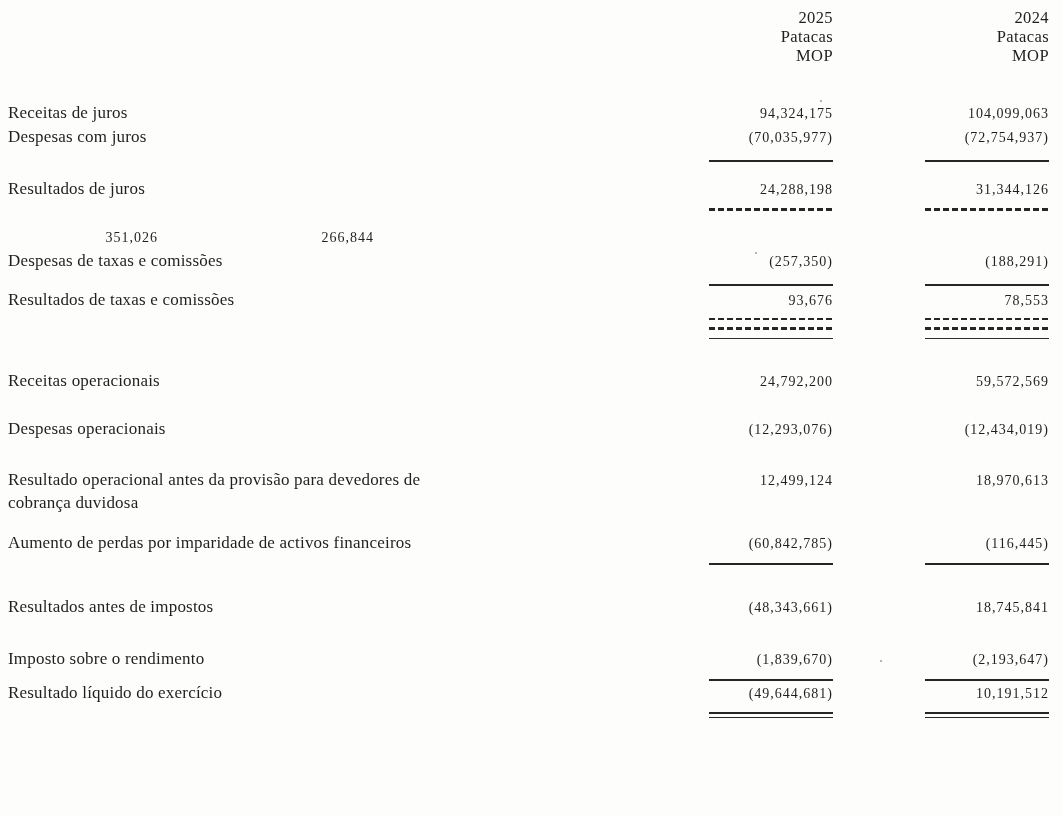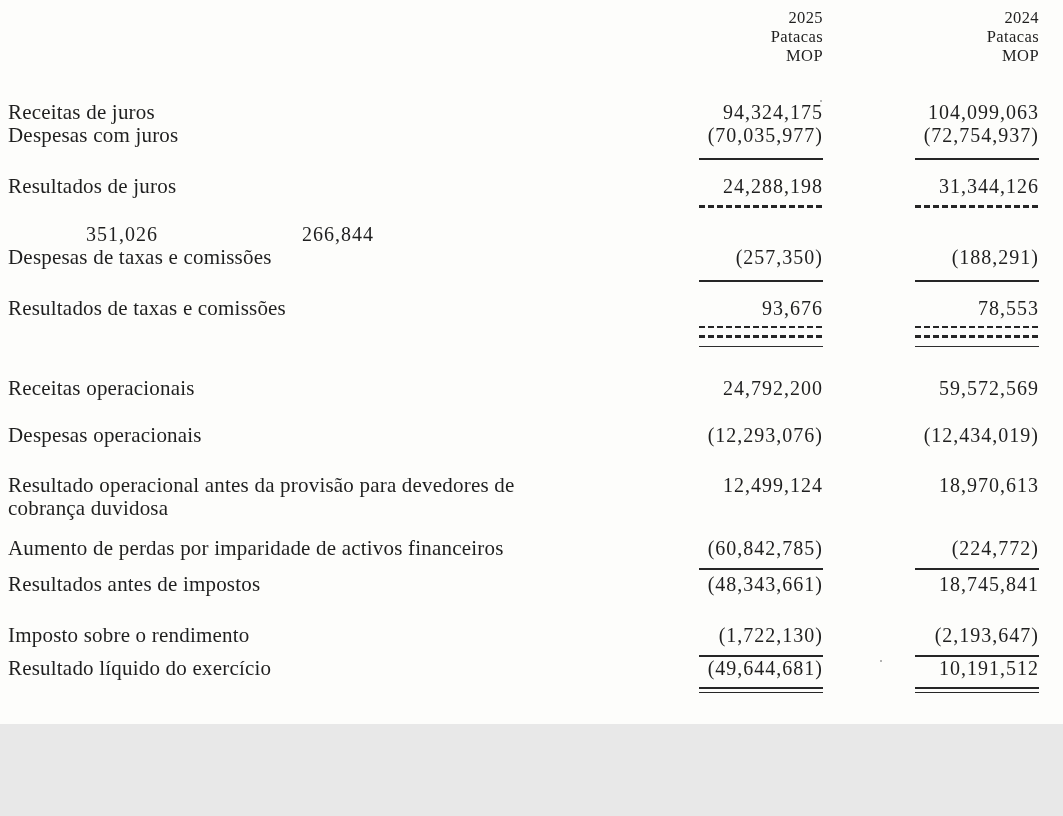--- a/index.html
+++ b/index.html
@@ -1,39 +1,39 @@
 <!DOCTYPE html>
 <html><head>
 <meta charset="utf-8">
 <style>
   * { margin:0; padding:0; box-sizing:border-box; }
   html,body { background:#e8e8e8; }
   body { font-family:"Liberation Serif","DejaVu Serif",serif; }
   .page {
     position:relative;
-    width:1063px; height:724px;
+    width:1063px; height:816px;
     margin:0 auto;
     background:#fdfdfb;
     color:#1f1f1f;
-    padding:8px 24px 0 8px;
+    padding:8px 14px 0 8px;
     overflow:hidden;
   }
   .row { display:flex; align-items:baseline; }
   .row.bottom-align { }
   .lbl {
     flex:1;
-    font-size:21px;
+    font-size:17px;
     line-height:23px;
     letter-spacing:0.2px;
     white-space:pre-line;
   }
   .num {
     width:150px;
     text-align:right;
-    font-size:20px;
+    font-size:14px;
     line-height:23px;
     letter-spacing:1px;
     font-variant-numeric:oldstyle-nums;
   }
   .num.c2 { width:216px; }
   
   .hdr .num { letter-spacing:0.4px; font-size:16.5px; }
   .hdr .num div { line-height:19px; }
   
   .rule { width:124px; margin-left:auto; }
@@ -130,21 +130,21 @@
   <div class="row" style="margin-top:11px">
     <div class="lbl"></div>
     <div class="num c1">
         <div class="rule solid"></div>
       </div>
     <div class="num c2">
         <div class="rule solid"></div>
       </div>
   </div>
 
-  <div class="row" style="margin-top:15px">
+  <div class="row" style="margin-top:2px">
     <div class="lbl">Resultados de taxas e comissões</div>
     <div class="num c1">93,676</div>
     <div class="num c2">78,553</div>
   </div>
 
   <div class="row" style="margin-top:6px">
     <div class="lbl"></div>
     <div class="num c1">
         <div class="rule dashed"></div>
       </div>
@@ -179,42 +179,42 @@
   <div class="row bottom-align" style="margin-top:27px">
     <div class="lbl">Resultado operacional antes da provisão para devedores de
 cobrança duvidosa</div>
     <div class="num c1">12,499,124</div>
     <div class="num c2">18,970,613</div>
   </div>
 
   <div class="row" style="margin-top:17px">
     <div class="lbl">Aumento de perdas por imparidade de activos financeiros</div>
     <div class="num c1">(60,842,785)</div>
-    <div class="num c2">(224,772)</div>
+    <div class="num c2">(116,445)</div>
   </div>
 
   <div class="row" style="margin-top:8px">
     <div class="lbl"></div>
     <div class="num c1">
         <div class="rule solid"></div>
       </div>
     <div class="num c2">
         <div class="rule solid"></div>
       </div>
   </div>
 
-  <div class="row" style="margin-top:3px">
+  <div class="row" style="margin-top:30px">
     <div class="lbl">Resultados antes de impostos</div>
     <div class="num c1">(48,343,661)</div>
     <div class="num c2">18,745,841</div>
   </div>
 
   <div class="row" style="margin-top:28px">
     <div class="lbl">Imposto sobre o rendimento</div>
-    <div class="num c1">(1,722,130)</div>
+    <div class="num c1">(1,839,670)</div>
     <div class="num c2">(2,193,647)</div>
   </div>
 
   <div class="row" style="margin-top:8px">
     <div class="lbl"></div>
     <div class="num c1">
         <div class="rule solid"></div>
       </div>
     <div class="num c2">
         <div class="rule solid"></div>

